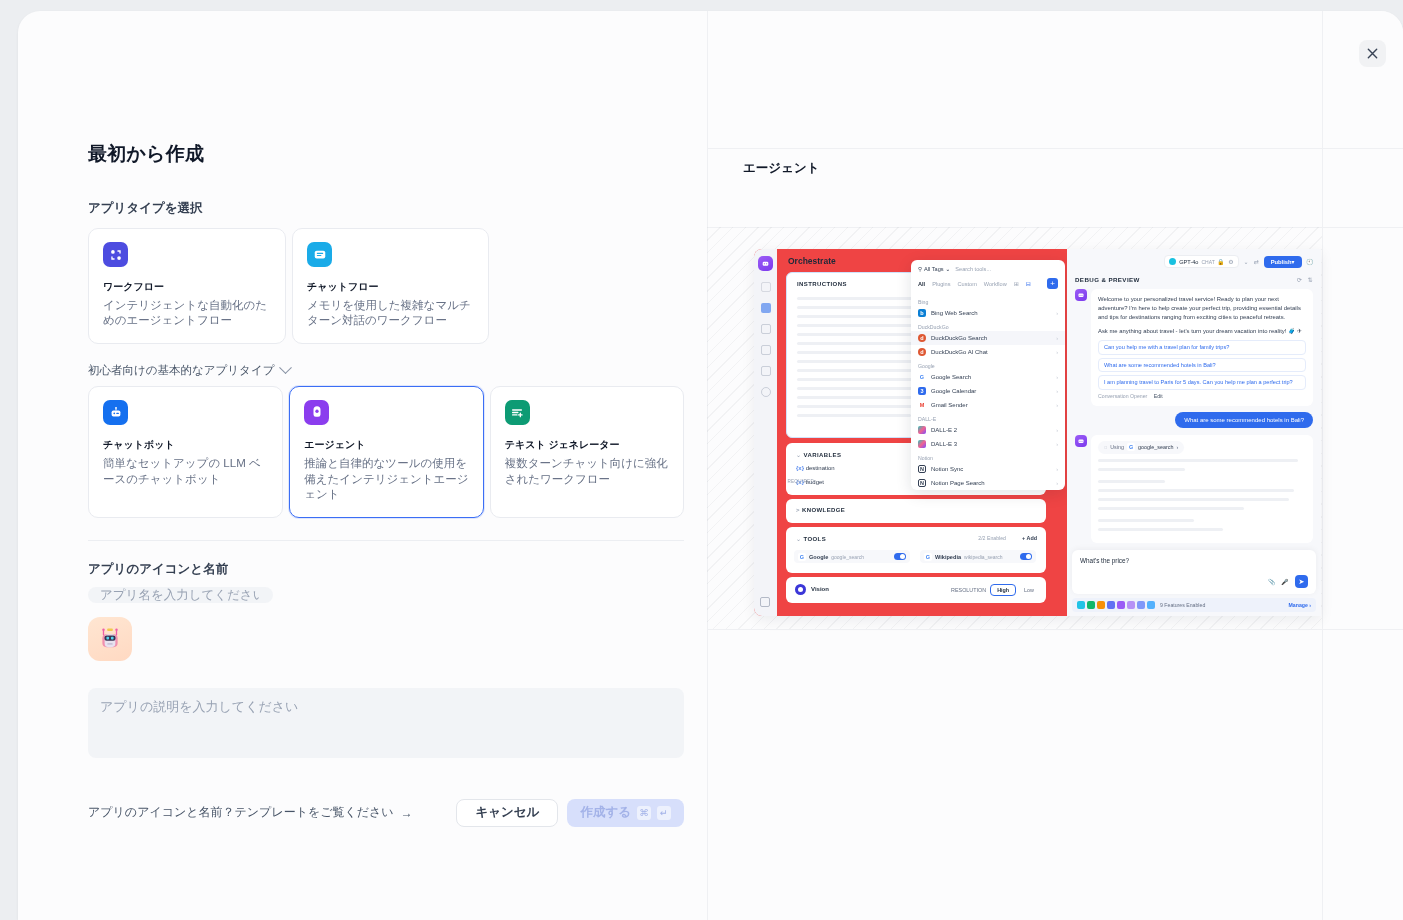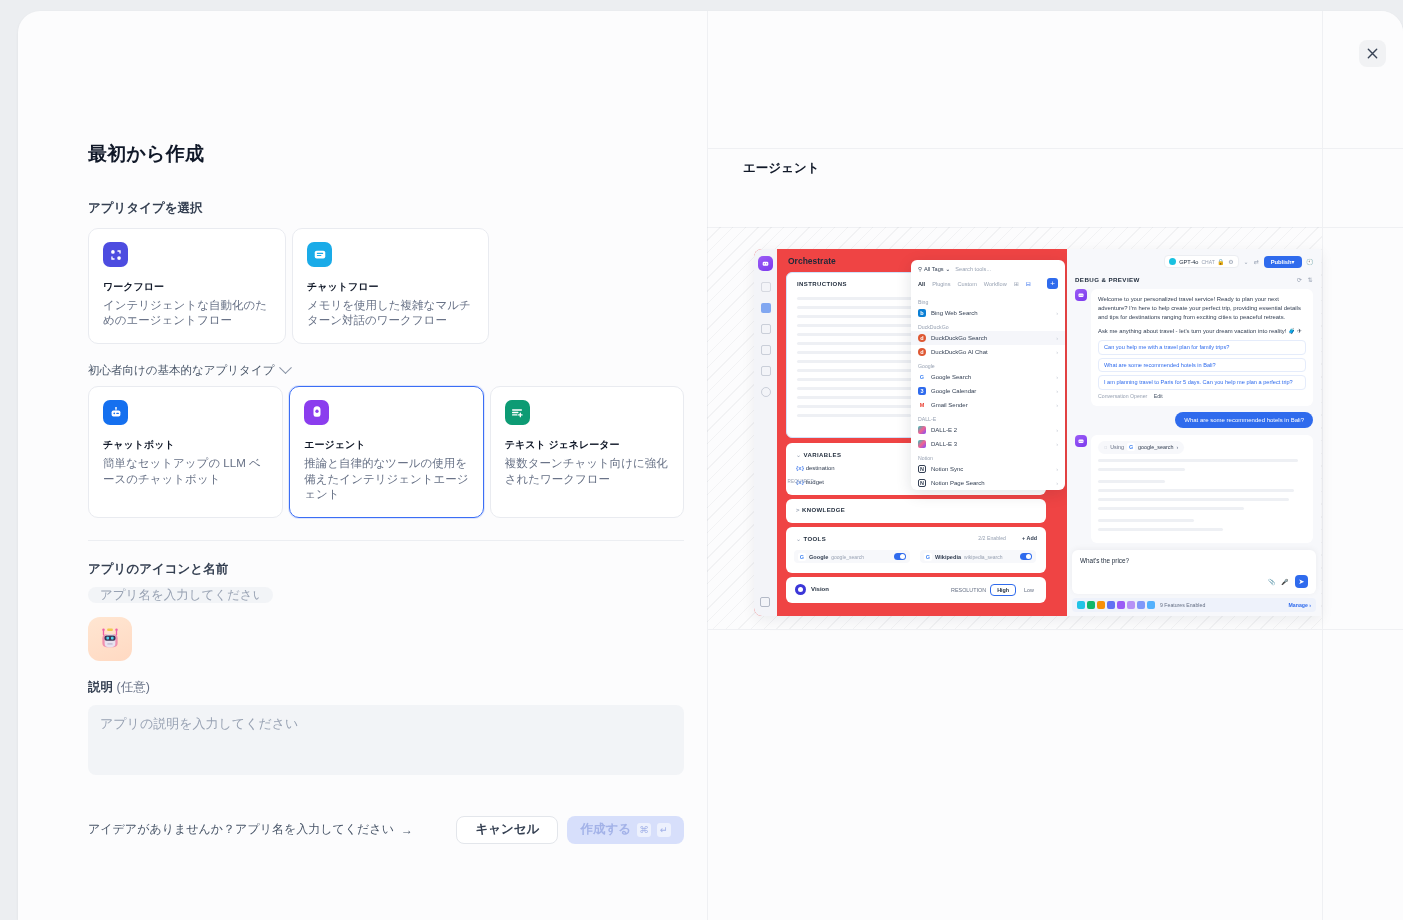--- a/index.html
+++ b/index.html
@@ -349,31 +349,27 @@
                 <rect x="11.6" y="13.3" width="3.2" height="3.4" rx="1" fill="#55d7ef"></rect>
                 <rect x="17.2" y="13.3" width="3.2" height="3.4" rx="1" fill="#55d7ef"></rect>
                 <rect x="12.6" y="21" width="6.8" height="2.2" rx="1.1" fill="#c9c2d8"></rect>
               </svg>
             </div>
           </div>
         </div>
 
         
         <div style="margin-top:18px;">
-          <div class="field-label">
-            <span>説明</span>
-            <span class="opt">(任意)</span>
-          </div>
           <textarea class="textarea" placeholder="アプリの説明を入力してください" style=""></textarea>
         </div>
 
         
         <div class="footer-row">
           <div class="tmpl-link">
-            <span>アイデアがありませんか？アプリ名を入力してください</span>
+            <span>アプリのアイコンと名前？テンプレートをご覧ください</span>
             <span>→</span>
           </div>
           <div class="btns">
             <button class="btn btn-cancel">キャンセル</button>
             <button class="btn btn-create">
               <span>作成する</span>
               <span class="kbd">⌘</span>
               <span class="kbd">↵</span>
             </button>
           </div>

